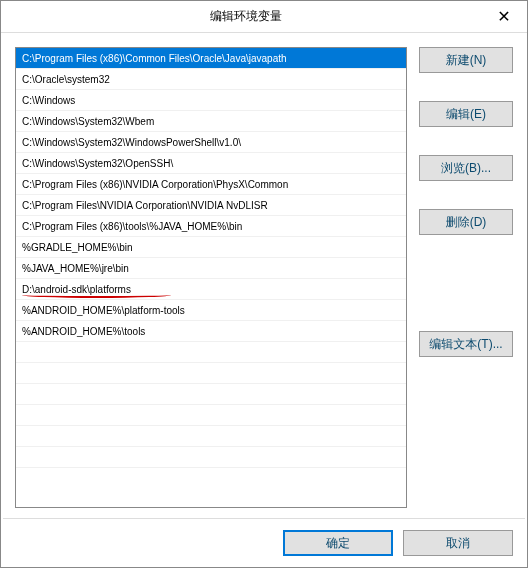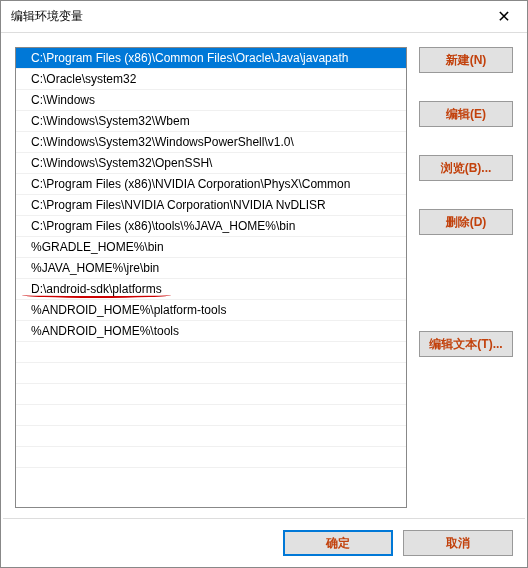--- a/index.html
+++ b/index.html
@@ -1,28 +1,28 @@
 <!DOCTYPE html>
 <html><head>
 <meta charset="utf-8">
 <style>
   * { box-sizing: border-box; font-family: "Microsoft YaHei", "Segoe UI", sans-serif; }
   body { margin: 0; background: #fff; }
   .dialog { width: 528px; height: 568px; border: 1px solid #888; background: #fff; display: flex; flex-direction: column; }
-  .titlebar { height: 32px; display: flex; align-items: center; padding: 0 0 0 10px; border-bottom: 1px solid #ddd; }
+  .titlebar { height: 32px; display: flex; align-items: center; padding: 0 0 0 10px; border-bottom: 1px solid #ddd; text-align: center; }
   .titlebar .title { font-size: 12px; color: #000; flex: 1; }
   .titlebar .close { width: 46px; height: 32px; display: flex; align-items: center; justify-content: center; font-size: 16px; color: #000; cursor: pointer; }
   .body { flex: 1; padding: 14px 14px 10px 14px; display: flex; flex-direction: column; }
   .main-row { flex: 1; display: flex; gap: 12px; }
   .list { flex: 1; border: 1px solid #888; background: #fff; overflow: hidden; }
-  .list-item { height: 21px; line-height: 21px; font-size: 12px; color: #000; padding: 0 15px; white-space: nowrap; overflow: hidden; text-overflow: ellipsis; border-bottom: 1px solid #f0f0f0; position: relative; }
+  .list-item { height: 21px; line-height: 21px; font-size: 10px; color: #000; padding: 0 6px; white-space: nowrap; overflow: hidden; text-overflow: ellipsis; border-bottom: 1px solid #f0f0f0; position: relative; }
   .list-item.selected { background: #0078d7; color: #fff; }
   .list-item .underline { position: absolute; left: 6px; bottom: 1px; height: 6px; border-bottom: 2px solid #c00; border-radius: 0 0 50% 50%; pointer-events: none; }
   .side { width: 94px; display: flex; flex-direction: column; gap: 8px; }
-  .btn { height: 26px; border: 1px solid #999; background: #e1e1e1; font-size: 12px; color: #c2410c; cursor: pointer; padding: 0; font-weight: bold; }
+  .btn { height: 26px; border: 1px solid #999; background: #e1e1e1; font-size: 12px; color: #0c4a6e; cursor: pointer; padding: 0; }
   .spacer-sm { height: 12px; }
   .spacer-lg { height: 26px; }
   .footer { height: 48px; border-top: 0; display: flex; align-items: center; justify-content: flex-end; padding: 0 14px; gap: 10px; }
   .footer .btn { width: 110px; height: 26px; }
   .footer .btn.primary { border: 2px solid #0078d7; background: #e1e1e1; }
   .hr { height: 1px; background: #ddd; margin: 0 2px; }
 </style>
 </head>
 <body>
 

